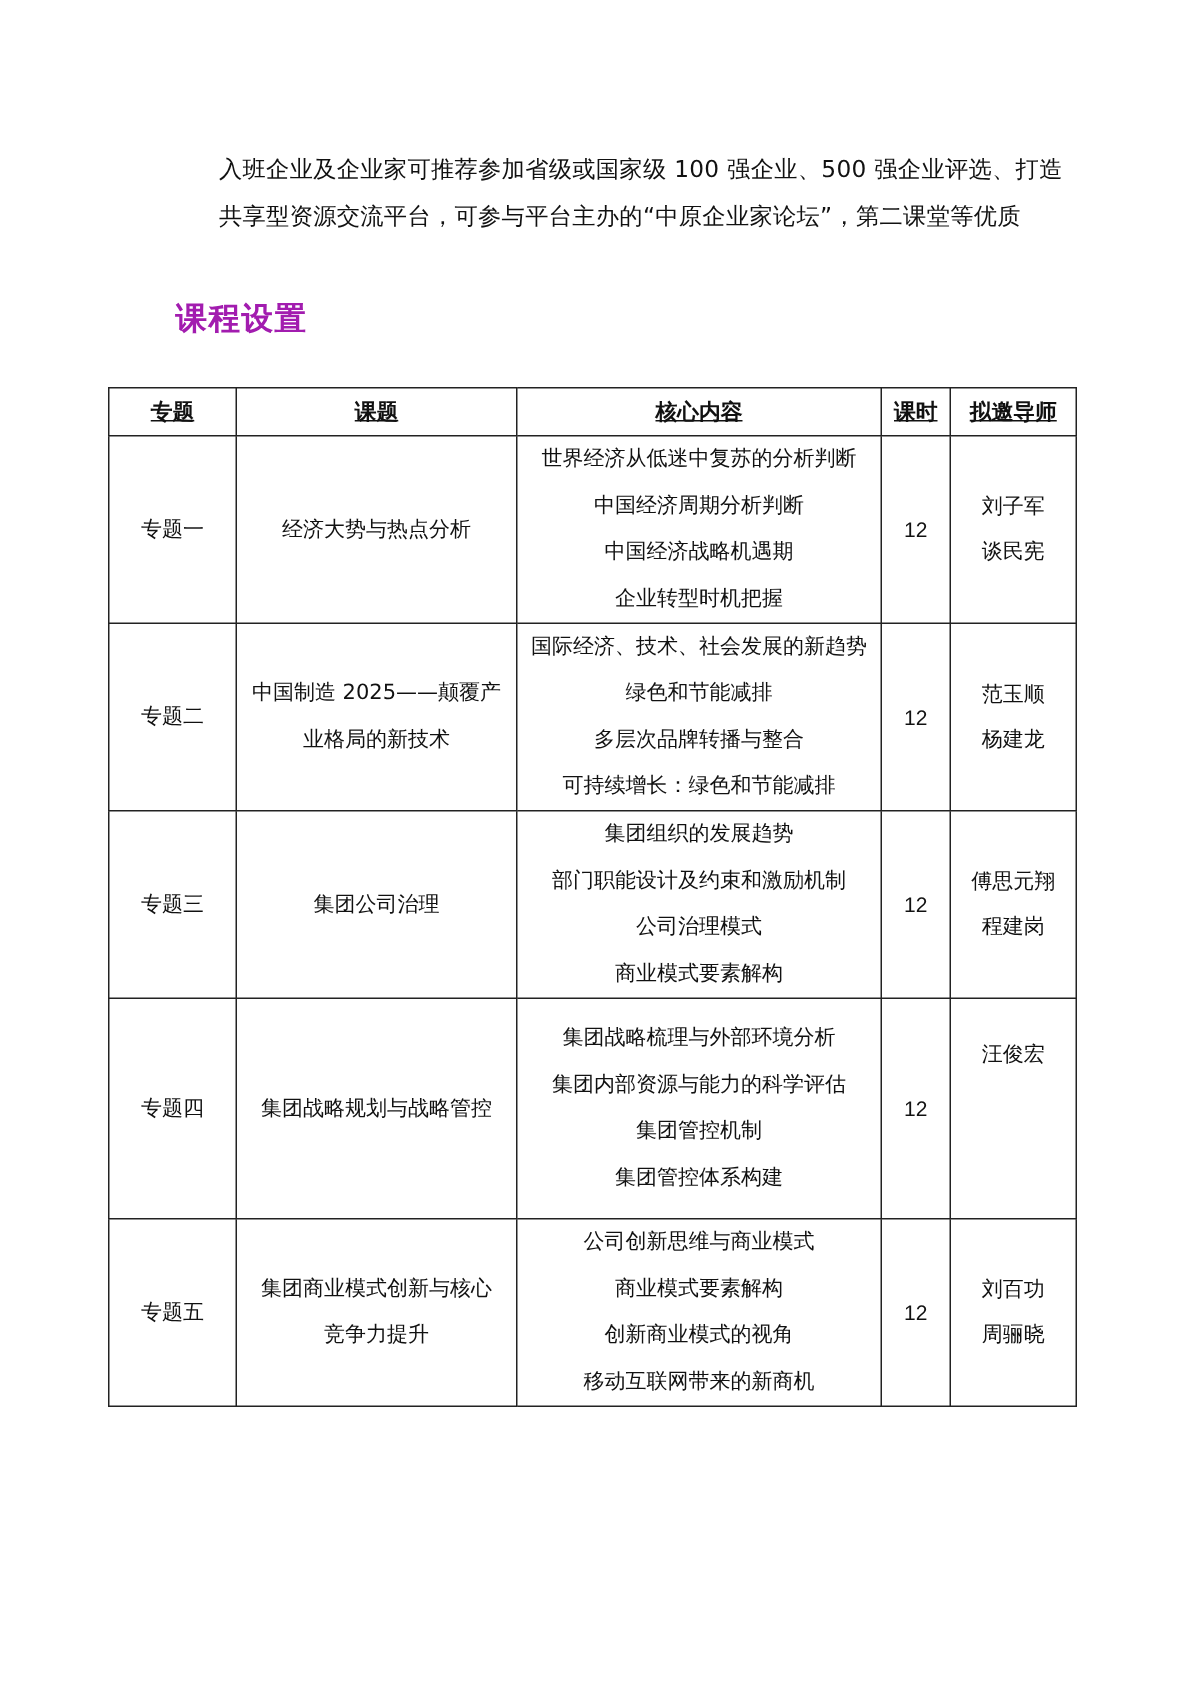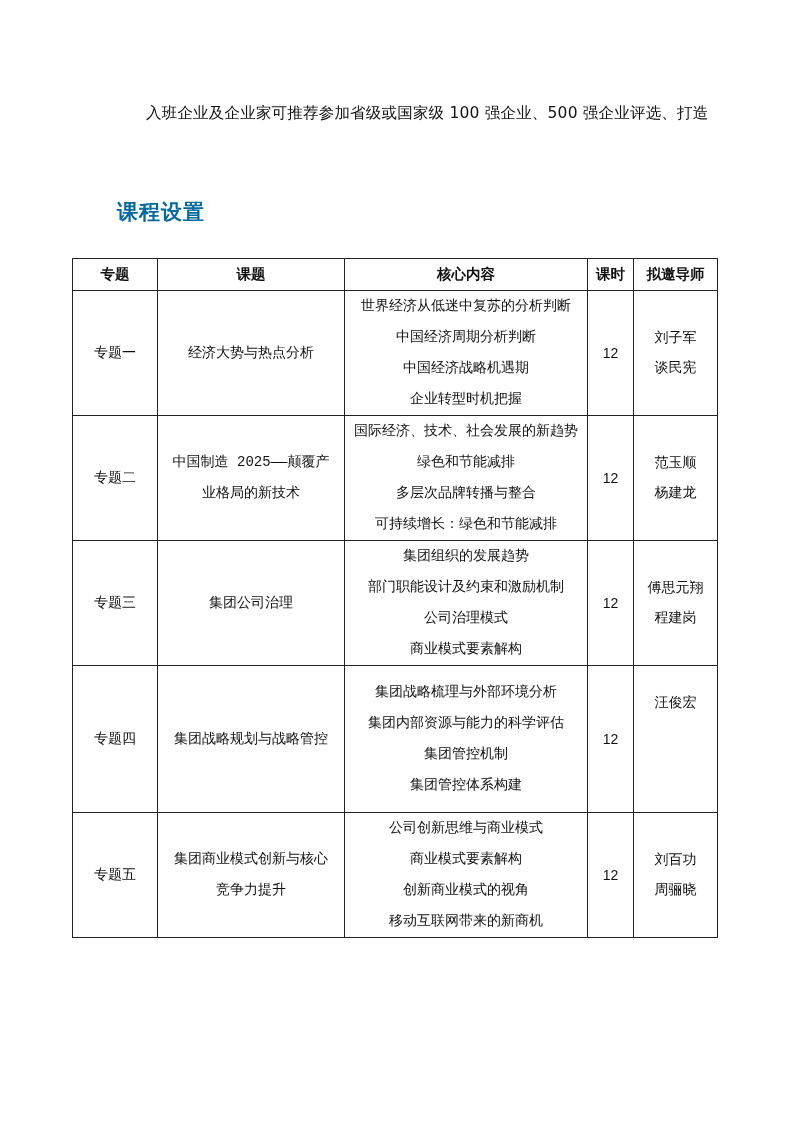--- a/index.html
+++ b/index.html
@@ -2,39 +2,40 @@
 <html><head>
 <meta charset="utf-8">
 <style>
   html, body { margin: 0; padding: 0; background: #ffffff; }
   body { width: 794px; height: 1123px; position: relative; overflow: hidden;
          font-family: "DejaVu Sans", "Liberation Sans", sans-serif; color: #111; }
   .para { position: absolute; left: 120px; top: 98px; width: 560px;
           font-size: 15.5px; line-height: 30.5px; letter-spacing: 0.2px; margin-left: 26px; }
   .para p { margin: 0; white-space: nowrap; }
   .section-title { position: absolute; left: 117px; top: 198px; font-size: 21px;
-                   font-weight: bold; color: #0369a1; letter-spacing: 1px; }
+                   font-weight: bold; color: #a21caf; letter-spacing: 1px; }
   table.course { position: absolute; left: 72px; top: 258px; border-collapse: collapse;
                  table-layout: fixed; width: 645px; }
   table.course td, table.course th { border: 1.3px solid #222; padding: 0;
                  font-size: 14px; text-align: center; vertical-align: middle; }
-  table.course th { height: 31px; font-weight: bold; font-size: 14.5px; }
+  table.course th { height: 31px; font-weight: bold; font-size: 14.5px; text-decoration: underline; }
   table.course td { height: 124px; }
   table.course tr.last td { height: 96px; }
-  .line { display: block; line-height: 31px; white-space: nowrap; font-family: Liberation Mono, monospace; }
+  .line { display: block; line-height: 31px; white-space: nowrap; }
   td.teachers { text-align: left; padding-left: 7px; }
   td.teachers .line { line-height: 30px; }
   td.hours { font-family: "Liberation Sans", sans-serif; font-size: 14px; }
   tr.last td.topic { vertical-align: top; padding-top: 14px; }
 </style>
 </head>
 <body>
 
 <div class="para">
   <p>入班企业及企业家可推荐参加省级或国家级 100 强企业、500 强企业评选、打造</p>
+  <p>共享型资源交流平台，可参与平台主办的“中原企业家论坛”，第二课堂等优质</p>
 </div>
 
 <div class="section-title">课程设置</div>
 
 <table class="course">
   <colgroup>
     <col style="width:85px">
       <col style="width:187px">
       <col style="width:243px">
       <col style="width:46px">

